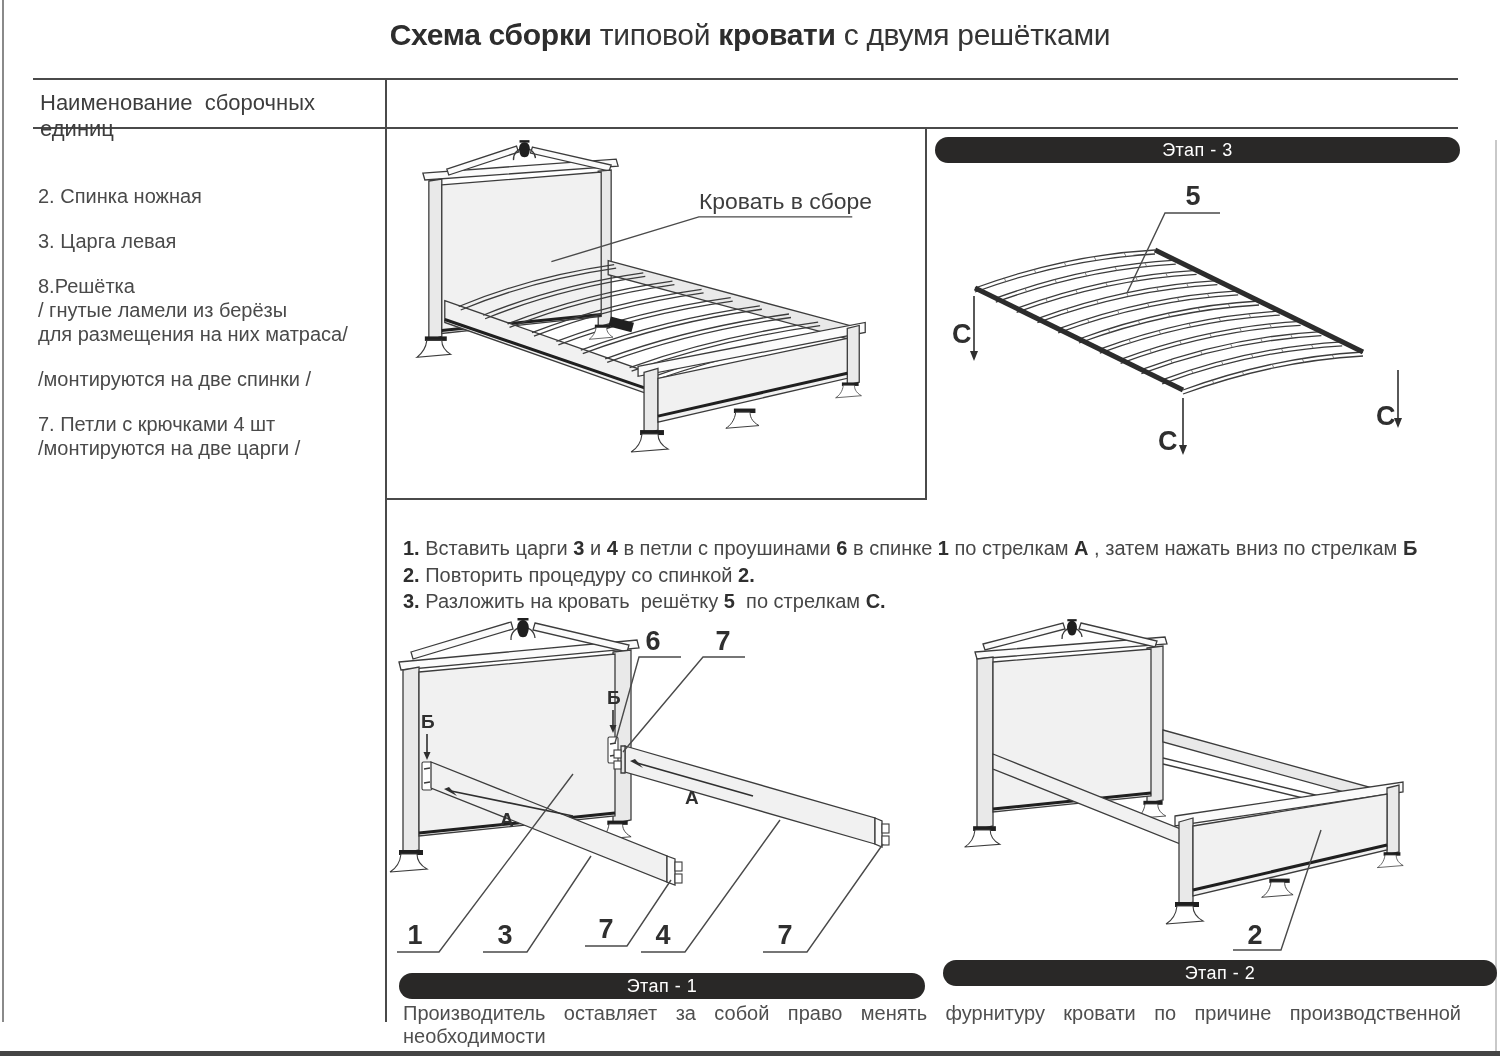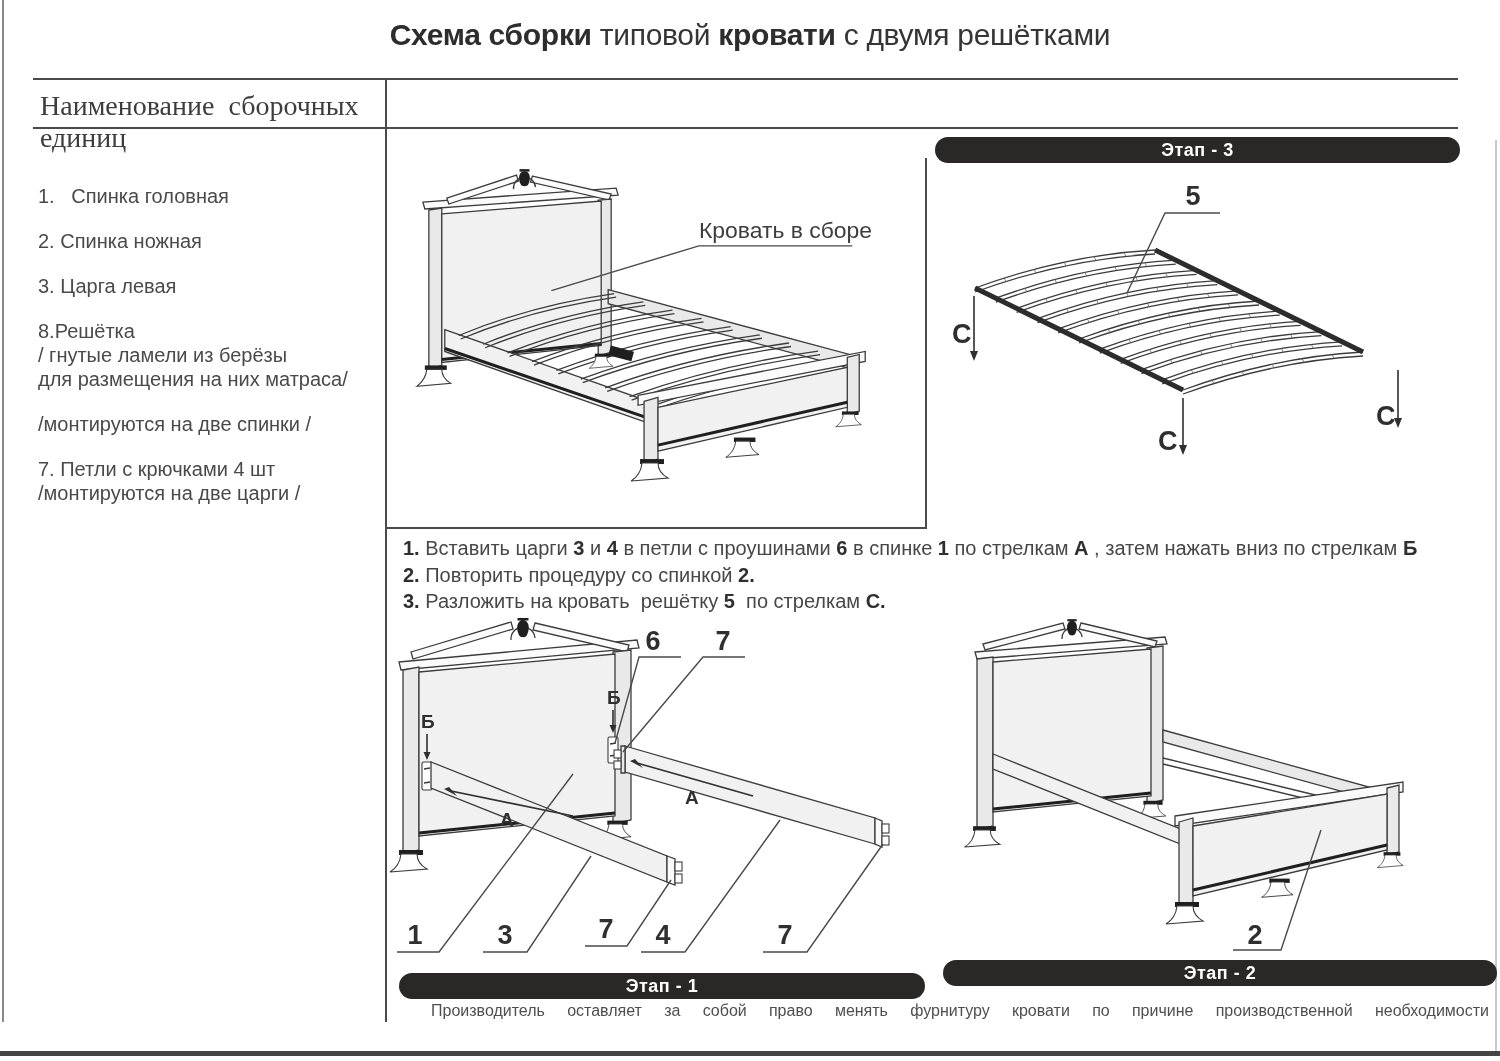--- a/index.html
+++ b/index.html
@@ -11,36 +11,36 @@
   .abs{position:absolute;}
   
   .title{left:0;top:18px;width:1500px;text-align:center;font-size:30px;letter-spacing:-0.3px;color:#353535;}
   .title .b{font-weight:700;color:#2d2d2d;}
   
   .hline{background:var(--line);height:2px;}
   .vline{background:var(--line);width:2px;}
   .soft{background:#c9c9c9;}
   .band{background:#454545;}
   
-  .cell-h{font-size:28px;color:#3d3d3d;white-space:pre-wrap;font-family:Liberation Serif, serif;}
+  .cell-h{font-size:22px;color:#3d3d3d;white-space:pre-wrap;}
   
   #parts-list{left:38px;top:184px;width:330px;}
   .part-item{margin-bottom:21px;font-size:20px;line-height:24px;color:#4a4a4a;white-space:pre-wrap;}
   
   #instructions{left:403px;top:535px;width:1060px;font-size:20px;line-height:26.5px;color:#474747;white-space:pre-wrap;}
   #instructions .b{font-weight:700;color:#2f2f2f;}
   
-  .pill{background:var(--pill);border-radius:14px;color:#fff;font-size:18px;font-weight:700;
+  .pill{background:var(--pill);border-radius:14px;color:#fff;font-size:18px;font-weight:400;
         letter-spacing:0.5px;text-align:center;line-height:26px;height:26px;}
   
-  .footer-note{left:403px;top:1002px;width:1058px;font-size:16px;color:#4f4f4f;
-               text-align:justify;text-align-last:justify;margin-left:28px;}
+  .footer-note{left:403px;top:1002px;width:1058px;font-size:20px;color:#4f4f4f;
+               text-align:justify;text-align-last:justify;}
   
   svg{display:block;}
-  .bed-box{border-right:2px solid var(--line);border-bottom:2px solid var(--line);margin-top:29px;}
+  .bed-box{border-right:2px solid var(--line);border-bottom:2px solid var(--line);}
   text{font-family:"Liberation Sans","DejaVu Sans",sans-serif;fill:#333;}
   .numlbl{font-size:27px;font-weight:700;fill:#2f2f2f;}
   .dirlbl{font-size:19px;font-weight:700;fill:#2f2f2f;}
   .biglbl{font-size:23px;fill:#3d3d3d;}
   .ldr{stroke:#4a4a4a;stroke-width:1.4;fill:none;}
   .ln{stroke:var(--draw);stroke-width:1.3;fill:none;}
   .panel{fill:#f1f1f1;stroke:var(--draw);stroke-width:1.3;}
   .panel2{fill:#e9e9e9;stroke:var(--draw);stroke-width:1.3;}
   .cap{fill:#fbfbfb;stroke:var(--draw);stroke-width:1.3;}
   .dark{fill:#1f1f1f;}
@@ -60,21 +60,20 @@
 
   <div class="abs title" id="page-title"><span class="b">Схема сборки</span><span> типовой </span><span class="b">кровати</span><span> с двумя решётками</span></div>
 
   <div class="abs hline" style="left:33px;top:78px;width:1425px;"></div>
   <div class="abs hline" style="left:33px;top:127px;width:1425px;"></div>
   <div class="abs vline" style="left:385px;top:78px;height:944px;"></div>
 
   <div class="abs cell-h" style="left:40px;top:90px;width:340px;">Наименование  сборочных единиц</div>
 
   <div class="abs" id="parts-list">
-      <div class="part-item"><div>1.   Спинка головная</div></div>
       <div class="part-item"><div>2. Спинка ножная</div></div>
       <div class="part-item"><div>3. Царга левая</div></div>
       <div class="part-item"><div>8.Решётка</div><div>/ гнутые ламели из берёзы</div><div>для размещения на них матраса/</div></div>
       <div class="part-item"><div>/монтируются на две спинки /</div></div>
       <div class="part-item"><div>7. Петли с крючками 4 шт</div><div>/монтируются на две царги /</div></div>
     </div>
 
   <div class="abs bed-box" style="left:387px;top:129px;width:538px;height:369px;">
     <svg width="538" height="369" viewBox="0 0 540 370">
 

